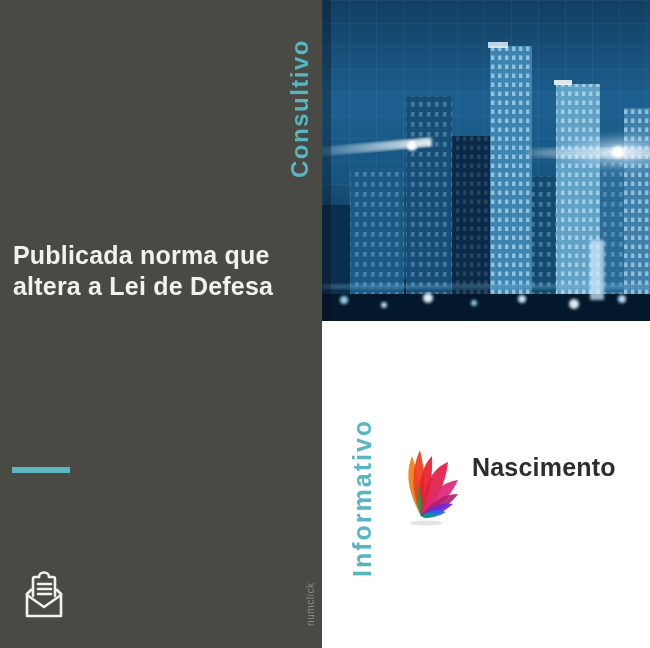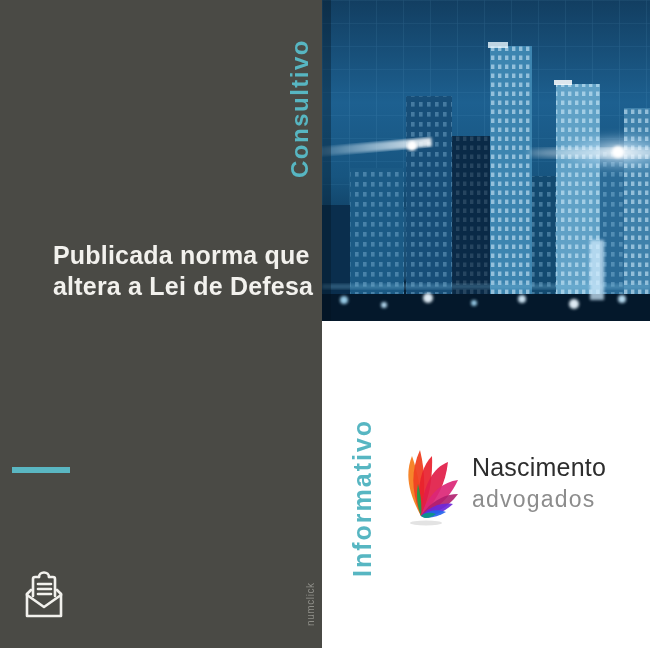--- a/index.html
+++ b/index.html
@@ -5,21 +5,21 @@
   html,body{margin:0;padding:0;background:#e8e8e8;}
   #canvas{
     position:relative;width:650px;height:648px;overflow:hidden;
     font-family:"Liberation Sans",sans-serif;background:#ffffff;
     -webkit-font-smoothing:antialiased;
   }
   
   .left-panel{position:absolute;left:0;top:0;width:322px;height:648px;background:#4a4a45;}
   .headline{
     position:absolute;left:13px;top:240px;width:300px;
-    color:#f2f1ed;font-size:25px;line-height:30.5px;font-weight:700;letter-spacing:.2px;margin-left:40px;
+    color:#f2f1ed;font-size:25px;line-height:30.5px;font-weight:700;letter-spacing:.2px;
   }
   .headline span{display:block;}
   .divider{position:absolute;left:12px;top:467px;width:58px;height:6px;background:#5ab7c2;}
   .vert{
     writing-mode:vertical-rl;transform:rotate(180deg);
     white-space:nowrap;
   }
   .consultivo{
     position:absolute;right:8px;top:38px;height:140px;
     color:#57b6c2;font-size:24px;font-weight:700;letter-spacing:1.5px;
@@ -32,21 +32,21 @@
   
   .city{position:absolute;left:322px;top:0;width:328px;height:321px;display:block;}
   .white-panel{position:absolute;left:322px;top:321px;width:328px;height:327px;background:#ffffff;}
   .informativo{
     position:absolute;left:26px;top:92px;height:164px;
     color:#57b6c2;font-size:25px;font-weight:700;letter-spacing:2px;
   }
   .logo-row{position:absolute;left:78px;top:113px;display:flex;align-items:flex-start;}
   .logo-feather{flex:0 0 auto;}
   .logo-text{margin-left:8px;padding-top:20px;}
-  .logo-name{font-size:25px;line-height:27px;font-weight:400;color:#2d2d2d;letter-spacing:.2px;}
+  .logo-name{font-size:25px;line-height:27px;font-weight:700;color:#2d2d2d;letter-spacing:.2px;}
   .logo-name span{display:block;}
   .logo-sub{margin-top:5px;font-size:23px;font-weight:400;color:#8c8c8c;letter-spacing:1.2px;}
 </style>
 </head>
 <body>
 
 <div id="canvas">
 
   <div class="left-panel">
 
@@ -186,18 +186,17 @@
         <path d="M21 82 C30 72 42 68 53 70 C42 80 29 84 21 82 Z" fill="#6d28d9" opacity="0.92"></path>
         <path d="M21 82 C28 76 38 75 46 78 C36 84 26 85 21 82 Z" fill="#2563eb" opacity="0.92"></path>
         <path d="M21 82 C25 78 31 78 36 80 C30 85 24 85 21 82 Z" fill="#0d9488" opacity="0.95"></path>
         <path d="M21 82 C17 72 16 60 18 50 C21 62 22 72 21 82 Z" fill="#16a34a" opacity="0.9"></path>
       </svg>
 
       <div class="logo-text">
         <div class="logo-name">
           <span>Nascimento</span>
         </div>
-        <div class="logo-sub">advogados</div>
       </div>
     </div>
   </div>
 
 </div>
 
 </body></html>

